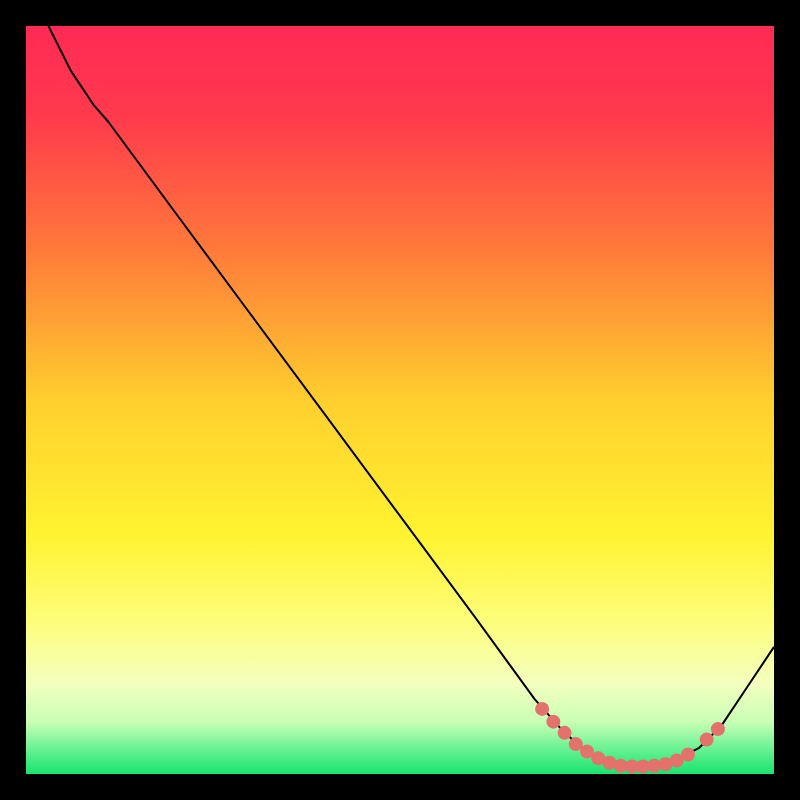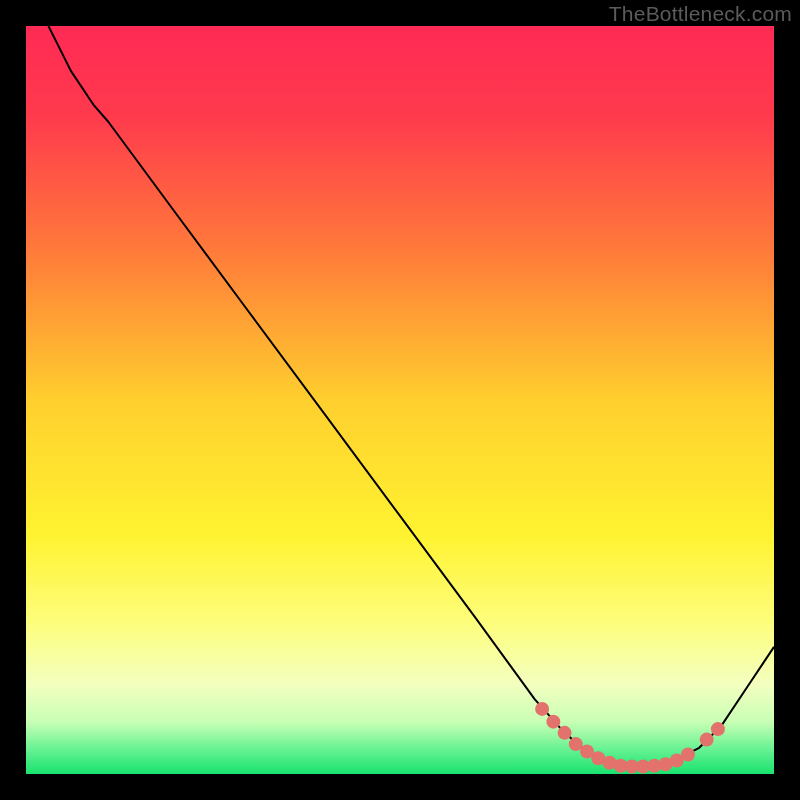--- a/index.html
+++ b/index.html
@@ -29,21 +29,20 @@
   svg.plot {
     position: absolute;
     top: 0;
     left: 0;
   }
 </style>
 </head>
 <body>
 
 <div class="stage">
-  <div class="watermark">TheBottleneck.com</div>
 
   <svg class="plot" width="800" height="800" viewBox="0 0 800 800">
     <defs>
       <linearGradient id="bg-grad" x1="0" y1="0" x2="0" y2="1">
       <stop offset="0%" stop-color="#ff2a55"></stop>
           <stop offset="12%" stop-color="#ff3a4d"></stop>
           <stop offset="30%" stop-color="#ff7a3a"></stop>
           <stop offset="50%" stop-color="#ffcf2e"></stop>
           <stop offset="68%" stop-color="#fff330"></stop>
           <stop offset="80%" stop-color="#fdfe7e"></stop>

